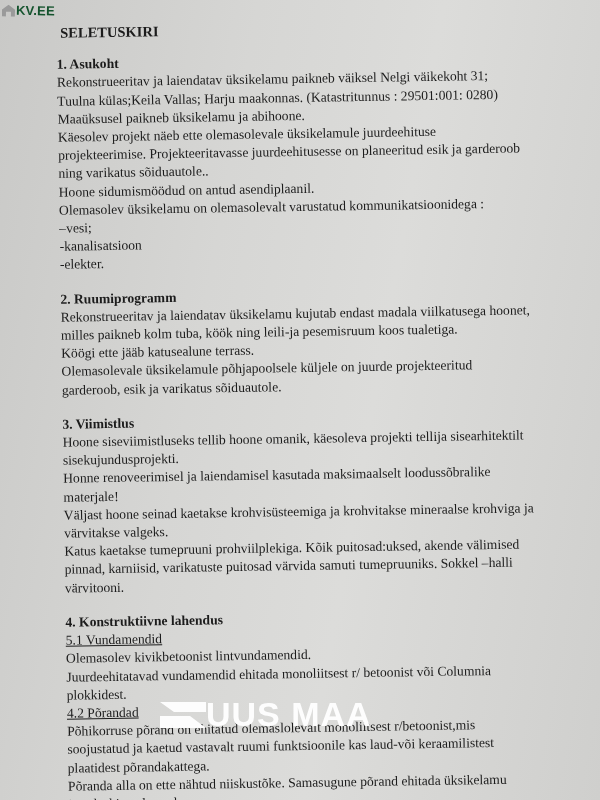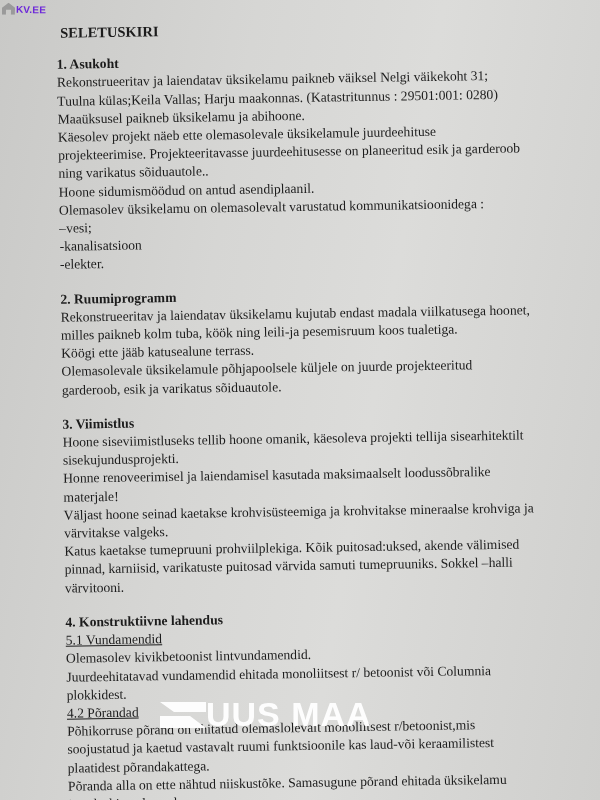--- a/index.html
+++ b/index.html
@@ -8,21 +8,21 @@
     background: linear-gradient(100deg, #c9c9c7 0%, #d6d6d4 35%, #dcdcda 60%, #cfcfcd 100%);
     font-family: "Liberation Serif", "DejaVu Serif", serif;
     color: #1c1c1c;
   }
   .page {
     position: absolute; left: 0; top: 0; width: 600px; height: 800px;
     transform: rotate(-0.9deg); transform-origin: 300px 400px;
   }
   .logo {
     position: absolute; left: 2px; top: 3px; font-family: "Liberation Sans", sans-serif;
-    font-weight: bold; font-size: 10px; color: #6d28d9; letter-spacing: 0.2px;
+    font-weight: bold; font-size: 13px; color: #14532d; letter-spacing: 0.2px;
     display: flex; align-items: center; gap: 1px; transform: rotate(0.9deg);
   }
   .logo svg { width: 13px; height: 12px; }
   .doc { position: absolute; left: 62px; top: 20px; width: 500px; font-size: 13.6px; line-height: 18.2px; }
   .title { font-weight: bold; font-size: 14.5px; margin: 0 0 14px 4px; }
   .section { margin-bottom: 16px; }
   .heading { font-weight: bold; margin: 0; }
   .sub { text-decoration: underline; margin: 0; }
   .line { margin: 0; white-space: nowrap; }
   .watermark {

